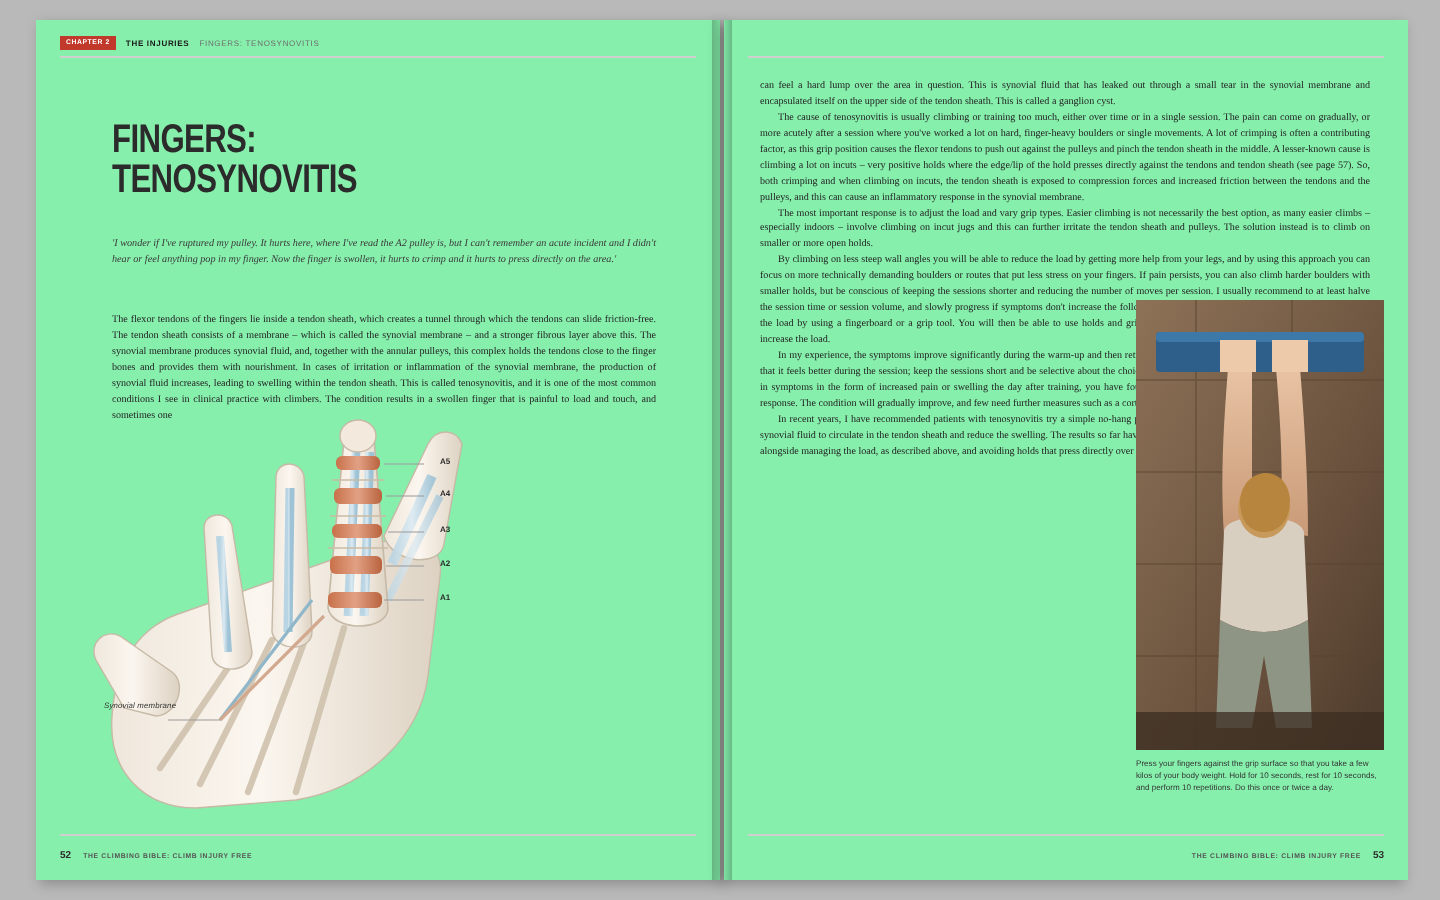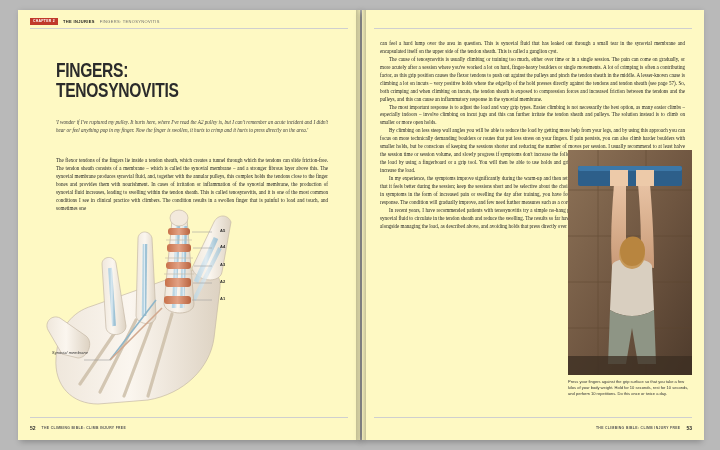--- a/index.html
+++ b/index.html
@@ -1,19 +1,19 @@
 <!DOCTYPE html>
 <html><head>
 <meta charset="utf-8">
 <style>
   html,body{margin:0;padding:0;background:#b9b9b9;}
   body{width:720px;height:450px;overflow:hidden;font-family:"Liberation Serif",serif;}
   .spread{position:relative;width:720px;height:450px;background:#b9b9b9;}
 
-  .page{position:absolute;top:10px;height:430px;background:#fef9c3;}
+  .page{position:absolute;top:10px;height:430px;background:#86efac;}
   .page-left{left:18px;width:342px;box-shadow:2px 2px 6px rgba(0,0,0,.25);}
   .page-right{left:362px;width:342px;box-shadow:-2px 2px 6px rgba(0,0,0,.25);}
   .gutter{position:absolute;left:356px;top:10px;width:10px;height:430px;
     background:linear-gradient(to right,rgba(0,0,0,.22),rgba(0,0,0,.04) 45%,rgba(0,0,0,.04) 55%,rgba(0,0,0,.22));}
 
   
   .runhead{position:absolute;left:12px;top:8px;display:flex;align-items:center;gap:5px;}
   .chip{background:#c0392b;color:#fff;font-family:"Liberation Sans",sans-serif;
     font-weight:bold;font-size:3.4px;letter-spacing:.3px;padding:1.6px 3px;line-height:1;}
   .rh-b{font-family:"Liberation Sans",sans-serif;font-weight:bold;font-size:4px;

